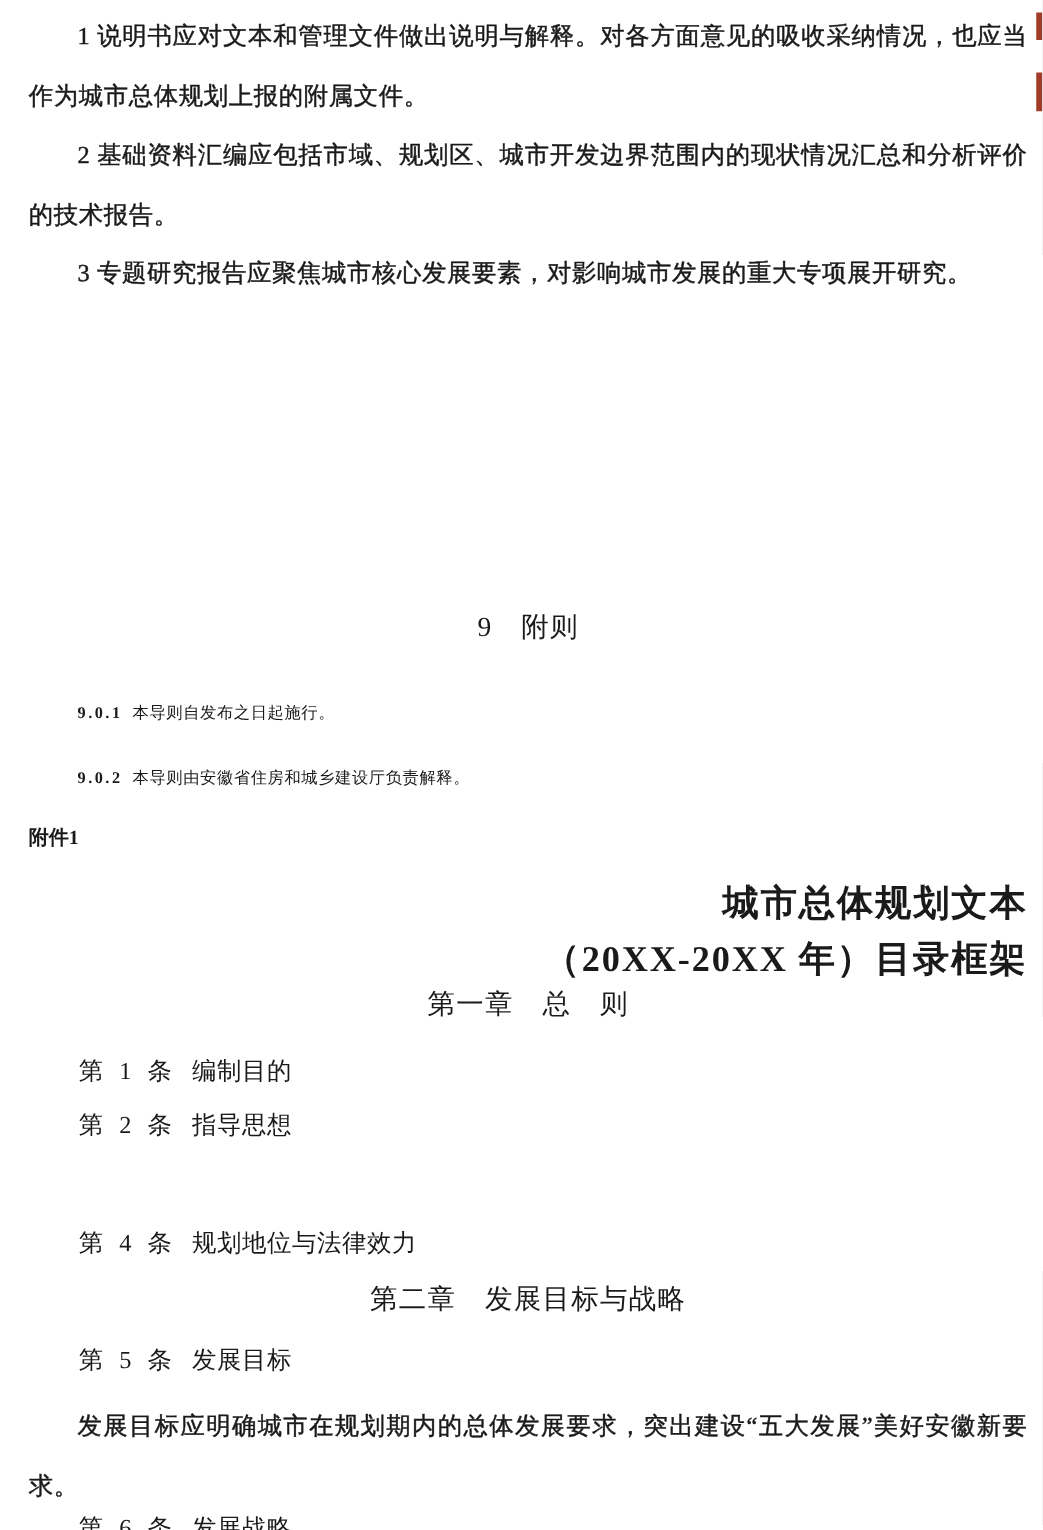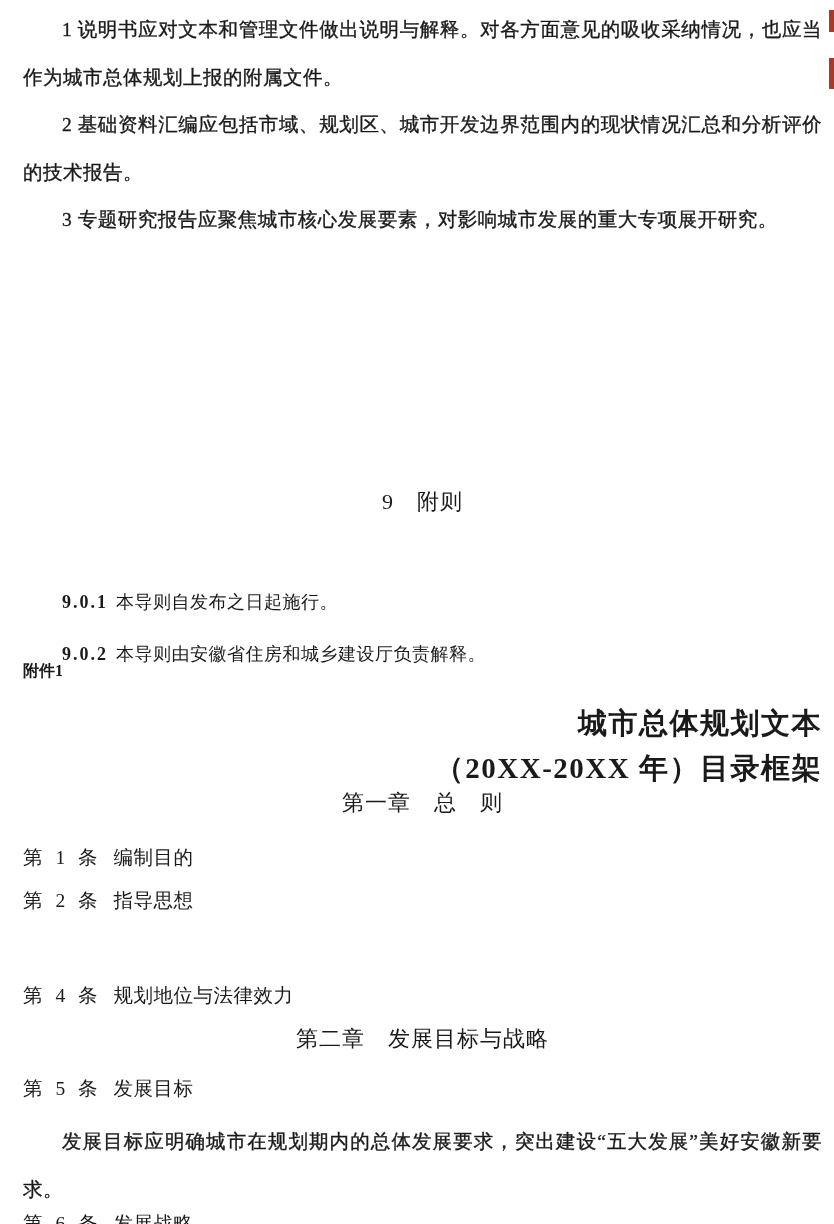--- a/index.html
+++ b/index.html
@@ -15,25 +15,24 @@
   .blk{position:absolute;left:23px;width:799px;}
   .para{
     font-size:19.5px;
     line-height:47.6px;
     letter-spacing:0.5px;
     text-align:justify;
     text-indent:39px;
     -webkit-text-stroke:0.35px currentColor;
   }
   .clause{
-    font-size:18px;
+    font-size:13px;
     line-height:26px;
     text-indent:39px;
     letter-spacing:0.5px;
-    margin-top:32px;
   }
   .clause .num{font-weight:700;letter-spacing:2px;margin-right:8px;}
   .heading{
     text-align:center;
     font-weight:400;
     font-size:22px;
     line-height:26px;
     letter-spacing:1px;
   }
   .attach-label{
@@ -46,21 +45,21 @@
     font-weight:700;
     font-size:29px;
     line-height:46px;
     letter-spacing:1.5px;
   }
   .article{
     font-size:19.5px;
     line-height:26px;
     letter-spacing:0.5px;
   }
-  .article .art-label{letter-spacing:4px;}
+  .article .art-label{letter-spacing:4px;margin-left:40px;}
   .article .art-title{margin-left:12px;}
   .edge-mark{
     position:absolute;
     right:0;
     width:5px;
     background:#a23b2a;
   }
   .edge-mark.m1{top:10px;height:22px;}
   .edge-mark.m2{top:58px;height:31px;}
 </style>

